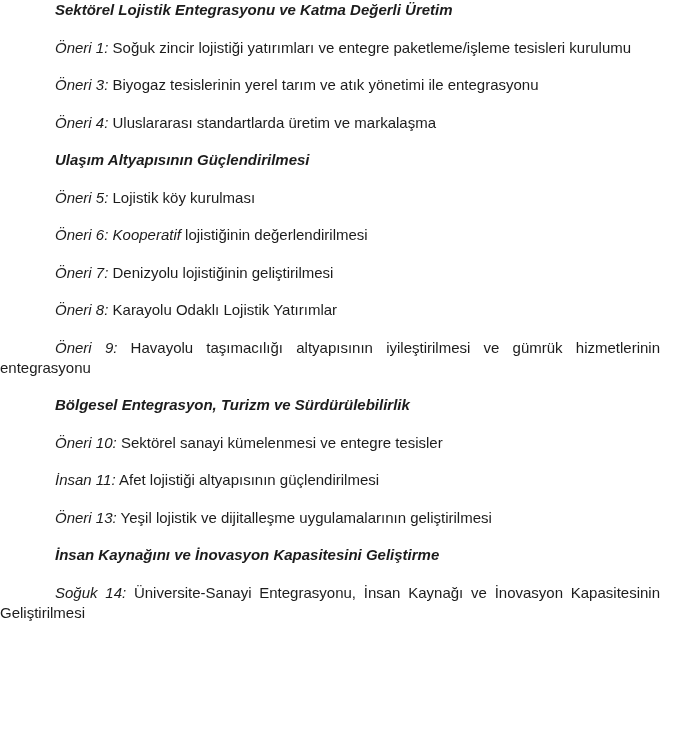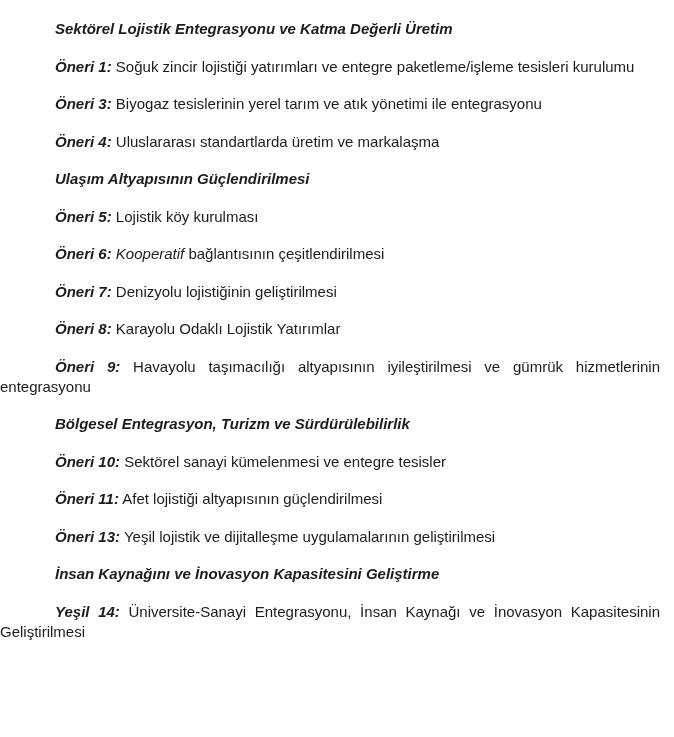--- a/index.html
+++ b/index.html
@@ -7,37 +7,37 @@
     padding: 0;
     background: #ffffff;
   }
   .page {
     position: relative;
     width: 674px;
     height: 737px;
     background: #ffffff;
     overflow: hidden;
     box-sizing: border-box;
-    padding: 19px 14px 0 0;
+    padding: 0 14px 0 0;
     font-family: "Liberation Sans", sans-serif;
     font-size: 15px;
     line-height: 20px;
     color: #1c1c1c;
   }
   p.para {
     margin: 0 0 17.5px 0;
     text-align: justify;
     text-indent: 55px;
   }
   p.heading {
     font-weight: bold;
     font-style: italic;
   }
   .lbl {
-    font-weight: bold;
+    font-weight: normal;
     font-style: italic;
   }
   .it {
     font-style: italic;
   }
 </style>
 </head>
 <body>
 
 <div class="page">
@@ -48,34 +48,34 @@
 
 
   <p class="para"><b class="lbl">Öneri 3:</b> <span>Biyogaz tesislerinin yerel tarım ve atık yönetimi ile entegrasyonu</span></p>
 
   <p class="para"><b class="lbl">Öneri 4:</b> <span>Uluslararası standartlarda üretim ve markalaşma</span></p>
 
   <p class="para heading">Ulaşım Altyapısının Güçlendirilmesi</p>
 
   <p class="para"><b class="lbl">Öneri 5:</b> <span>Lojistik köy kurulması</span></p>
 
-  <p class="para"><b class="lbl">Öneri 6:</b> <i class="it">Kooperatif</i> <span>bağlantısının çeşitlendirilmesi</span></p>
+  <p class="para"><b class="lbl">Öneri 6:</b> <i class="it">Kooperatif</i> <span>lojistiğinin değerlendirilmesi</span></p>
 
   <p class="para"><b class="lbl">Öneri 7:</b> <span>Denizyolu lojistiğinin geliştirilmesi</span></p>
 
   <p class="para"><b class="lbl">Öneri 8:</b> <span>Karayolu Odaklı Lojistik Yatırımlar</span></p>
 
   <p class="para"><b class="lbl">Öneri 9:</b> <span>Havayolu taşımacılığı altyapısının iyileştirilmesi ve gümrük hizmetlerinin entegrasyonu</span></p>
 
   <p class="para heading">Bölgesel Entegrasyon, Turizm ve Sürdürülebilirlik</p>
 
   <p class="para"><b class="lbl">Öneri 10:</b> <span>Sektörel sanayi kümelenmesi ve entegre tesisler</span></p>
 
-  <p class="para"><b class="lbl">Öneri 11:</b> <span>Afet lojistiği altyapısının güçlendirilmesi</span></p>
+  <p class="para"><b class="lbl">İnsan 11:</b> <span>Afet lojistiği altyapısının güçlendirilmesi</span></p>
 
 
   <p class="para"><b class="lbl">Öneri 13:</b> <span>Yeşil lojistik ve dijitalleşme uygulamalarının geliştirilmesi</span></p>
 
   <p class="para heading">İnsan Kaynağını ve İnovasyon Kapasitesini Geliştirme</p>
 
-  <p class="para"><b class="lbl">Yeşil 14:</b> <span>Üniversite-Sanayi Entegrasyonu, İnsan Kaynağı ve İnovasyon Kapasitesinin Geliştirilmesi</span></p>
+  <p class="para"><b class="lbl">Soğuk 14:</b> <span>Üniversite-Sanayi Entegrasyonu, İnsan Kaynağı ve İnovasyon Kapasitesinin Geliştirilmesi</span></p>
 
 </div>
 
 </body></html>

